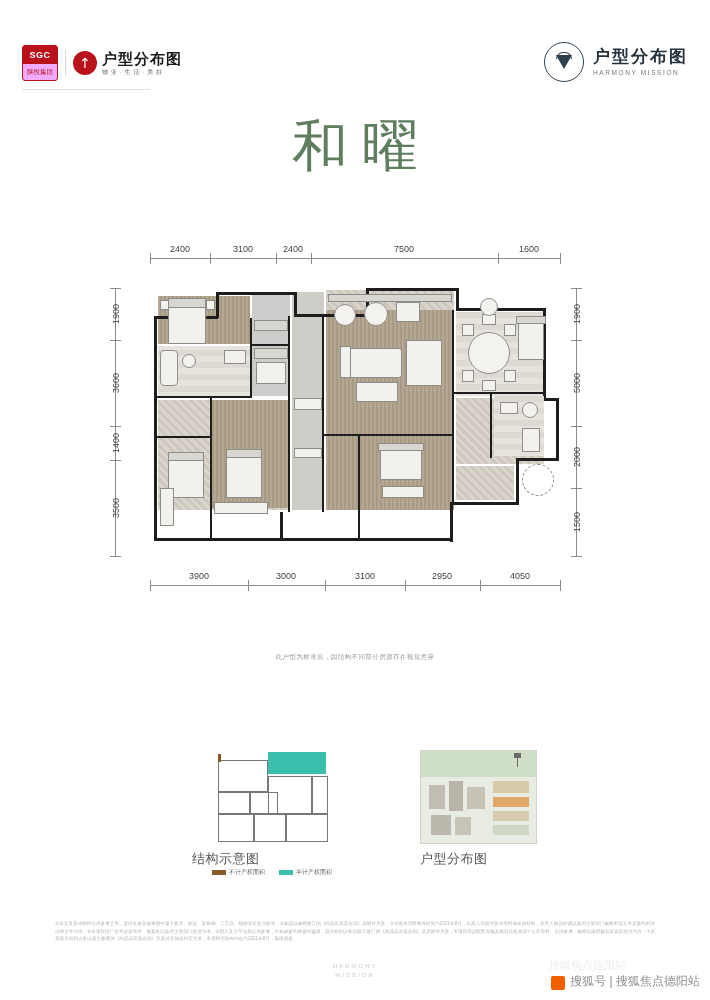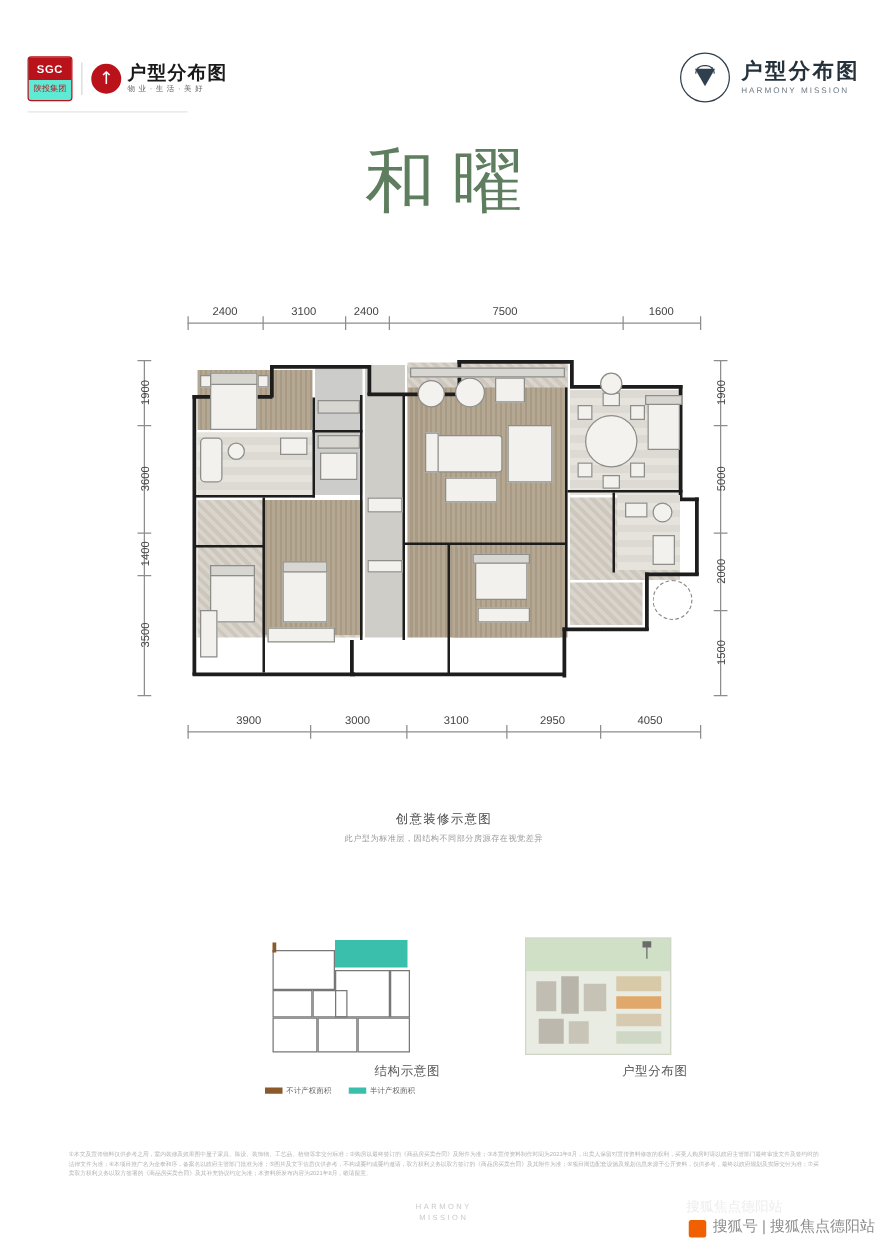--- a/index.html
+++ b/index.html
@@ -9,21 +9,21 @@
     font-family:"Liberation Sans","DejaVu Sans",sans-serif;
     color:#2e2e2e;
     position:relative;
     overflow:hidden;
   }
   .page{position:relative;width:710px;height:1000px;}
 
   
   .header{position:absolute;top:42px;left:0;width:710px;height:50px;}
   .logo-left{position:absolute;left:22px;top:3px;display:flex;align-items:center;gap:7px;}
-  .sgc-mark{width:34px;height:34px;border:1px solid #b9121b;border-radius:3px;position:relative;background:#5eead4;}
+  .sgc-mark{width:34px;height:34px;border:1px solid #b9121b;border-radius:3px;position:relative;background:#f0abfc;}
   .sgc-mark .top{position:absolute;left:0;top:0;width:100%;height:18px;background:#b9121b;color:#fff;font-size:9px;line-height:18px;text-align:center;letter-spacing:.5px;font-weight:bold;}
   .sgc-mark .bot{position:absolute;left:0;bottom:1px;width:100%;height:14px;color:#b9121b;font-size:6.5px;line-height:14px;text-align:center;}
   .divider-v{width:1px;height:26px;background:#d8d8d8;}
   .jthy{display:flex;align-items:center;gap:5px;}
   .jthy-badge{width:24px;height:24px;border-radius:50%;background:#b9121b;color:#fff;font-size:14px;line-height:24px;text-align:center;font-family:"DejaVu Sans",sans-serif;}
   .jthy-txt{line-height:1.05;}
   .jthy-txt .cn{font-size:15px;font-weight:bold;color:#1a1a1a;letter-spacing:1px;}
   .jthy-txt .sub{font-size:6px;color:#666;letter-spacing:.6px;margin-top:2px;}
   .logo-left .rule{position:absolute;left:0;top:44px;width:128px;height:1px;background:#e3e3e3;}
 
@@ -78,21 +78,21 @@
   .circ{position:absolute;border:1px solid #8d8d8a;border-radius:50%;background:#f3f2ef;}
 
   
   .plan-caption{position:absolute;left:0;top:650px;width:710px;text-align:center;}
   .plan-caption .c1{font-size:10px;color:#4a4a4a;letter-spacing:1px;}
   .plan-caption .c2{font-size:6.5px;color:#9a9a9a;margin-top:5px;letter-spacing:.4px;}
 
   
   .thumbs{position:absolute;top:745px;left:0;width:710px;height:150px;}
   .thumb{position:absolute;}
-  .thumb .cap{position:absolute;left:0;width:100%;text-align:right;font-size:10px;color:#555;letter-spacing:.5px;}
+  .thumb .cap{position:absolute;left:0;width:100%;text-align:left;font-size:13px;color:#555;letter-spacing:.5px;}
   .struct-box{position:relative;width:112px;height:92px;background:#fff;}
   .legend{position:absolute;top:118px;left:0;width:160px;display:flex;gap:14px;justify-content:center;font-size:6px;color:#666;}
   .legend .it{display:flex;align-items:center;gap:3px;}
   .sw{width:14px;height:5px;display:inline-block;}
 
   .site-box{width:115px;height:92px;background:#dfe6d9;position:relative;overflow:hidden;border:1px solid #cfd6c8;}
 
   
   .footer{position:absolute;left:0;top:920px;width:710px;}
   .disclaimer{position:absolute;left:55px;top:0;width:600px;font-size:4.6px;line-height:1.65;color:#b2b2b2;text-align:justify;}
@@ -297,21 +297,20 @@
 
       <div class="furn" style="left:230px;top:160px;width:40px;height:30px;"></div>
       <div class="furn-d" style="left:228px;top:155px;width:44px;height:6px;"></div>
       <div class="furn" style="left:232px;top:198px;width:40px;height:10px;"></div>
 
       <div class="hatch" style="left:306px;top:178px;width:58px;height:34px;"></div>
       <div class="circ" style="left:372px;top:176px;width:30px;height:30px;border-style:dashed;background:transparent;"></div>
     </div>
 
     <div class="plan-caption" style="top:408px;">
-      <div class="c1">创意装修示意图</div>
       <div class="c2">此户型为标准层，因结构不同部分房源存在视觉差异</div>
     </div>
   </div>
 
   <div class="thumbs">
 
     <div class="thumb" style="left:192px;top:5px;width:160px;height:140px;">
       <div class="struct-box" style="left:24px;position:absolute;">
         <div style="position:absolute;left:52px;top:2px;width:58px;height:22px;background:#3bbfad;"></div>
         <div style="position:absolute;left:2px;top:10px;width:48px;height:30px;border:1px solid #777;"></div>

